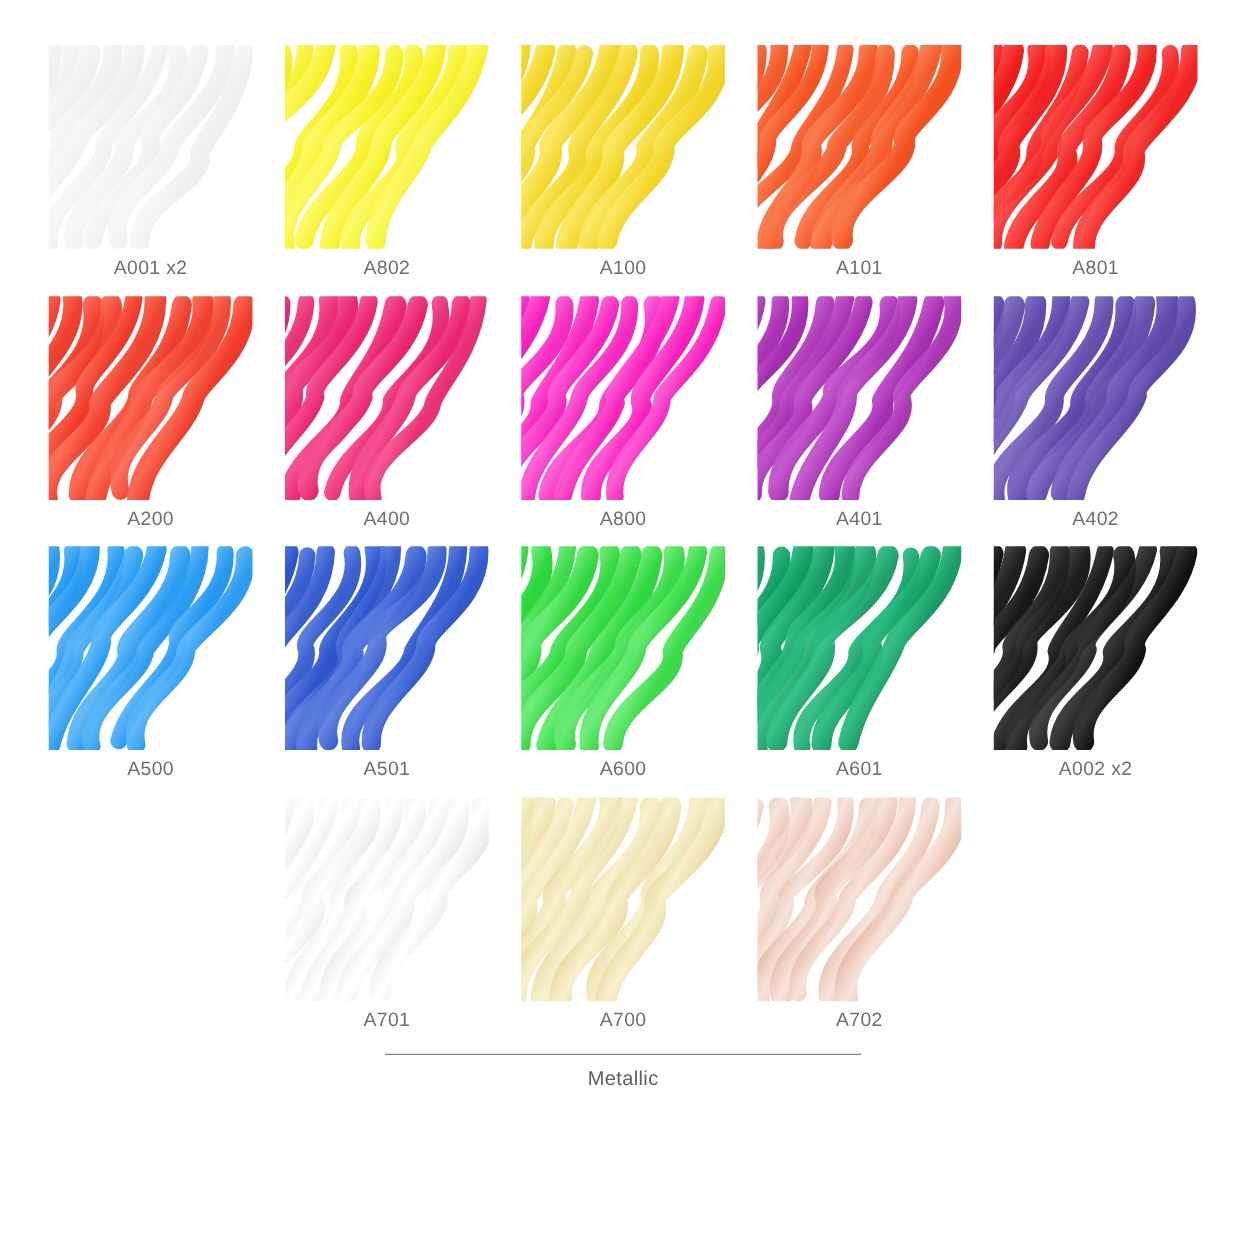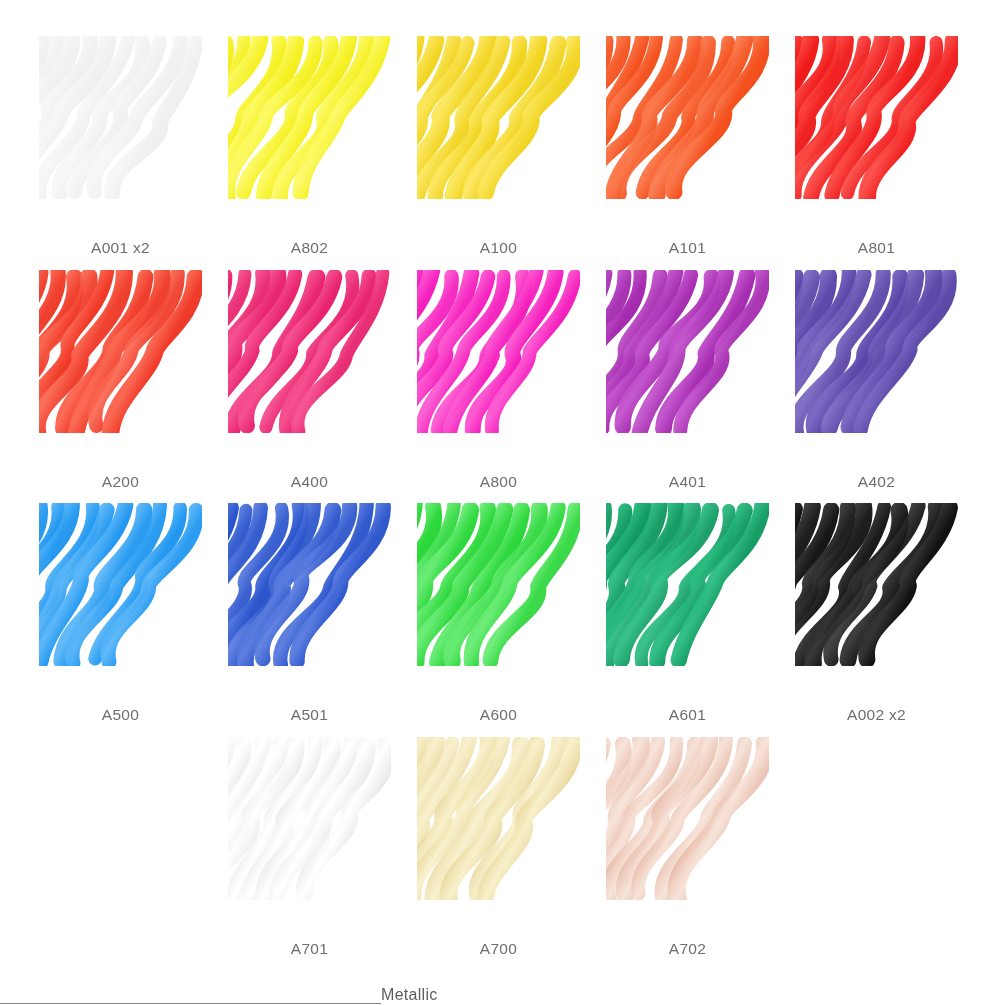--- a/index.html
+++ b/index.html
@@ -35,21 +35,20 @@
     margin-bottom: 12px;
   }
   .swatch-row.row-metallic {
     margin-bottom: 17px;
   }
   .swatch-cell {
     width: 189px;
     display: flex;
     flex-direction: column;
     align-items: center;
-    gap: 33px;
   }
   .swatch-art {
     width: 163px;
     height: 163px;
     display: block;
   }
   .swatch-art svg {
     display: block;
     width: 163px;
     height: 163px;
@@ -58,22 +57,22 @@
     margin-top: 7px;
     font-size: 15.5px;
     letter-spacing: 0.3px;
     color: #6e6e6e;
     font-family: "Liberation Sans", sans-serif;
     line-height: 1.2;
     white-space: nowrap;
   }
   .metallic-footer {
     display: flex;
-    flex-direction: row;
-    align-items: flex-end;
+    flex-direction: column;
+    align-items: center;
     margin-top: 12px;
   }
   .metallic-rule {
     width: 381px;
     height: 1px;
     background: #8a8189;
   }
   .metallic-caption {
     margin-top: 11px;
     font-size: 16px;

